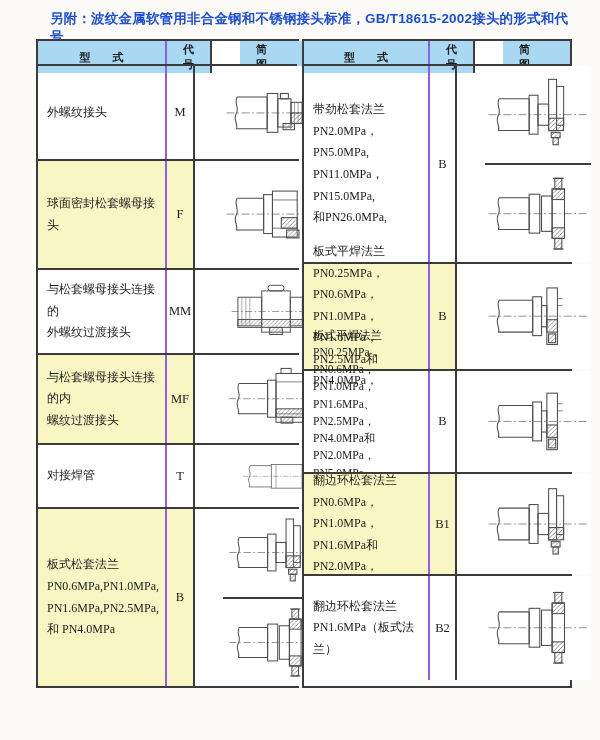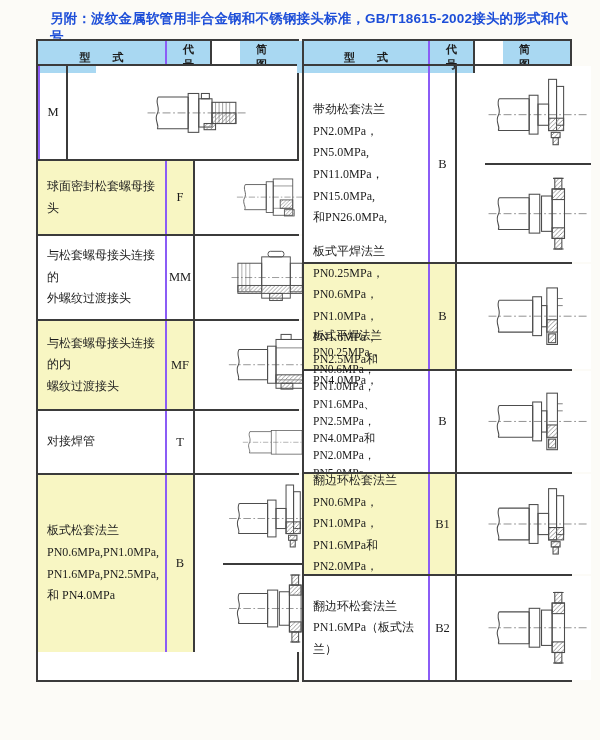--- a/index.html
+++ b/index.html
@@ -161,31 +161,34 @@
   <div class="tables">
 
     <div class="tbl left">
       <div class="row hdr" style="height:23px">
         <div class="cell c-type">型　　式</div>
         <div class="cell c-code">代号</div>
         <div class="cell c-diag">简　　图</div>
       </div>
 
       <div class="row" style="height:95px">
+        <div class="cell c-type">
+            <span class="txt">外螺纹接头</span>
+          </div>
         <div class="cell c-code">M</div>
         <div class="cell c-diag">
           <div class="dcell">
               <svg class="diag" preserveAspectRatio="xMidYMid meet">
                 <use href="#d-m"></use>
               </svg>
             </div>
         </div>
       </div>
 
-      <div class="row" style="height:75px">
+      <div class="row" style="height:109px">
         <div class="cell c-type hl">
             <span class="txt">球面密封松套螺母接头</span>
           </div>
         <div class="cell c-code hl">F</div>
         <div class="cell c-diag">
           <div class="dcell">
               <svg class="diag" preserveAspectRatio="xMidYMid meet">
                 <use href="#d-f"></use>
               </svg>
             </div>

